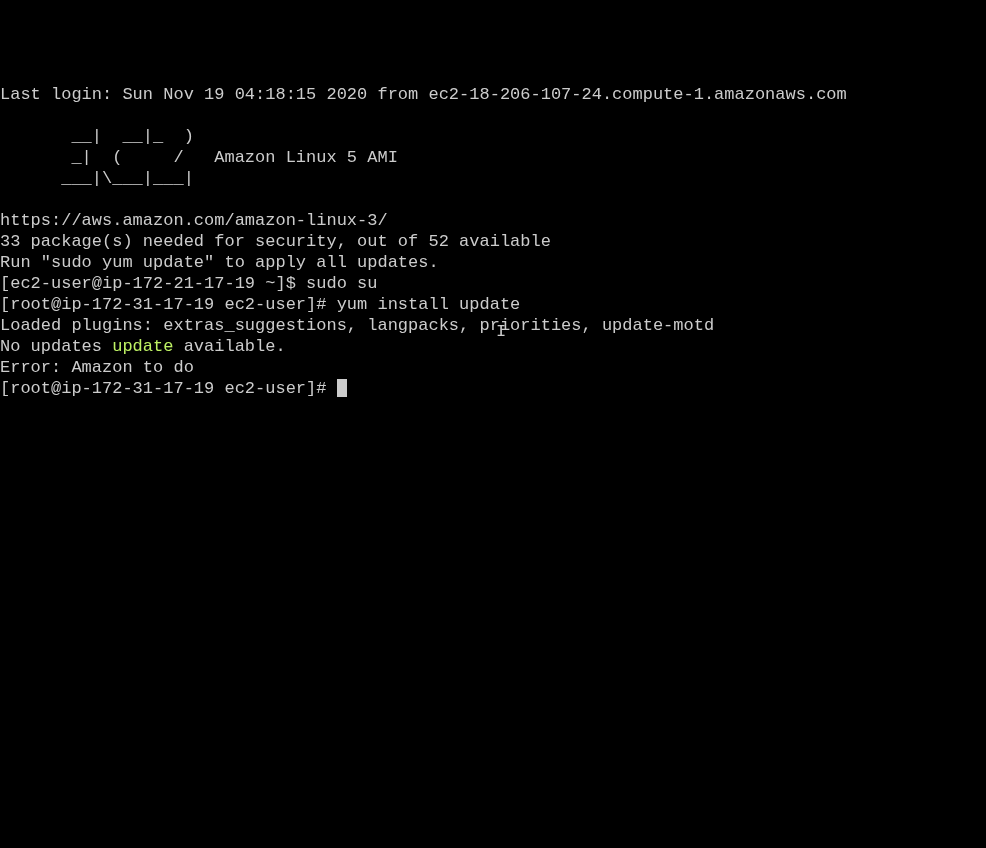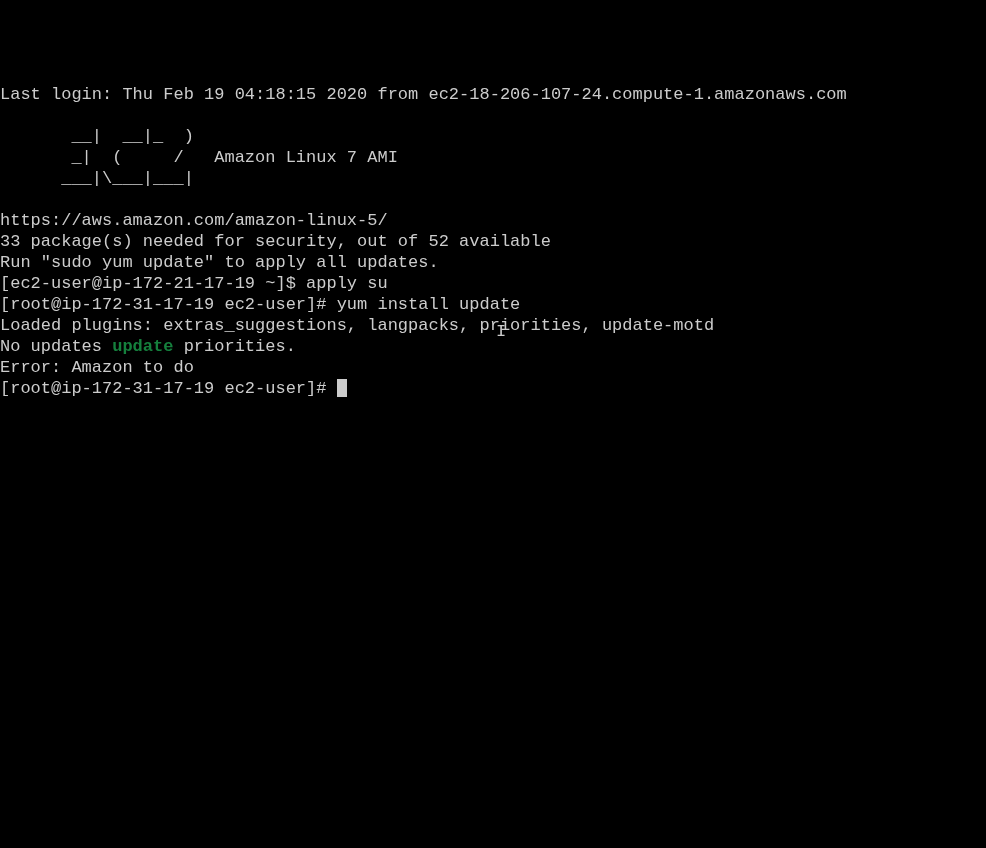--- a/index.html
+++ b/index.html
@@ -16,22 +16,22 @@
       width: 986px;
       height: 848px;
       overflow: hidden;
       white-space: pre;
       padding: 0;
     }
     .terminal {
       padding: 0px 0px;
     }
     .bold {
-      color: #15803d;
-      font-weight: bold;
+      color: #bef264;
+      font-weight: normal;
     }
     .cursor {
       display: inline-block;
       width: 10px;
       height: 18px;
       background-color: #cccccc;
       vertical-align: text-bottom;
       margin-bottom: 1px;
     }
     .text-cursor {
@@ -41,32 +41,32 @@
       left: 496px;
       top: 321px;
       pointer-events: none;
     }
   </style>
 </head>
 <body>
 
 
 
-<div class="terminal"><span>Last login: Thu Feb 19 04:18:15 2020 from ec2-18-206-107-24.compute-1.amazonaws.com</span>
+<div class="terminal"><span>Last login: Sun Nov 19 04:18:15 2020 from ec2-18-206-107-24.compute-1.amazonaws.com</span>
 <span></span>
 <span>       __|  __|_  )</span>
-<span>       _|  (     /   Amazon Linux 7 AMI</span>
+<span>       _|  (     /   Amazon Linux 5 AMI</span>
 <span>      ___|\___|___|</span>
 <span></span>
-<span>https://aws.amazon.com/amazon-linux-5/</span>
+<span>https://aws.amazon.com/amazon-linux-3/</span>
 <span>33 package(s) needed for security, out of 52 available</span>
 <span>Run "sudo yum update" to apply all updates.</span>
-<span>[ec2-user@ip-172-21-17-19 ~]$ </span><span>apply su</span>
+<span>[ec2-user@ip-172-21-17-19 ~]$ </span><span>sudo su</span>
 <span>[root@ip-172-31-17-19 ec2-user]# </span><span>yum install update</span>
 <span>Loaded plugins: extras_suggestions, langpacks, priorities, update-motd</span>
-<span>No updates </span><span class="bold">update</span><span> priorities.</span>
+<span>No updates </span><span class="bold">update</span><span> available.</span>
 <span>Error: Amazon to do</span>
 <span>[root@ip-172-31-17-19 ec2-user]# </span><span class="cursor"></span></div>
 
 <span class="text-cursor">I</span>
 
 
 
 
 </body></html>

